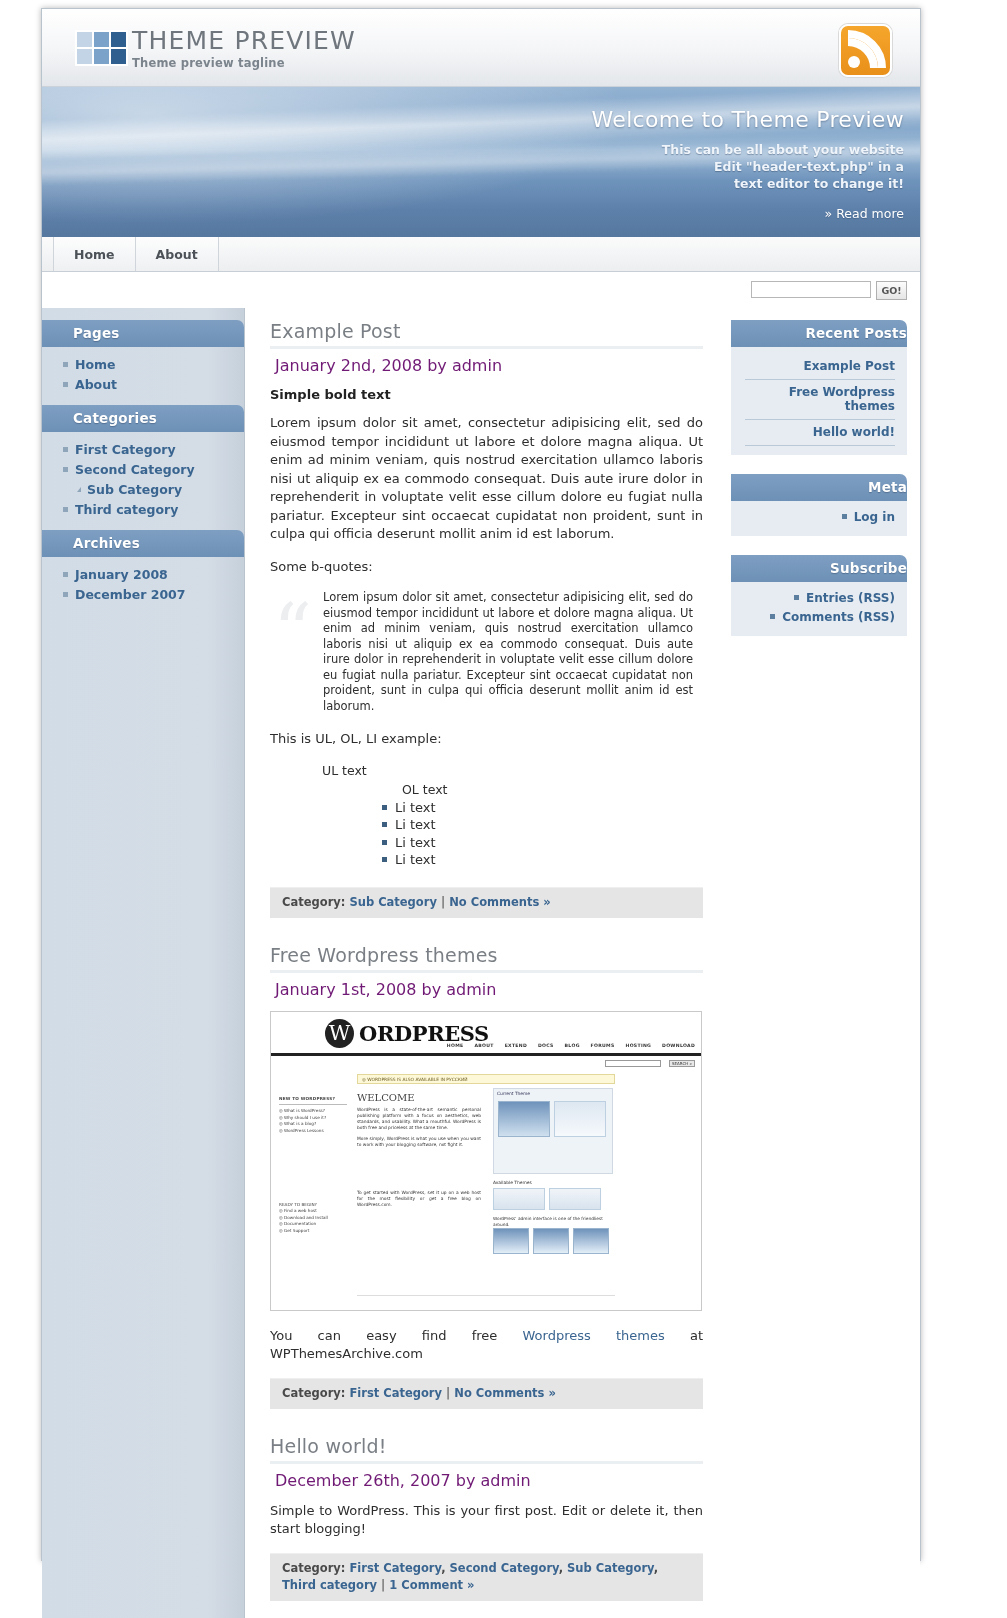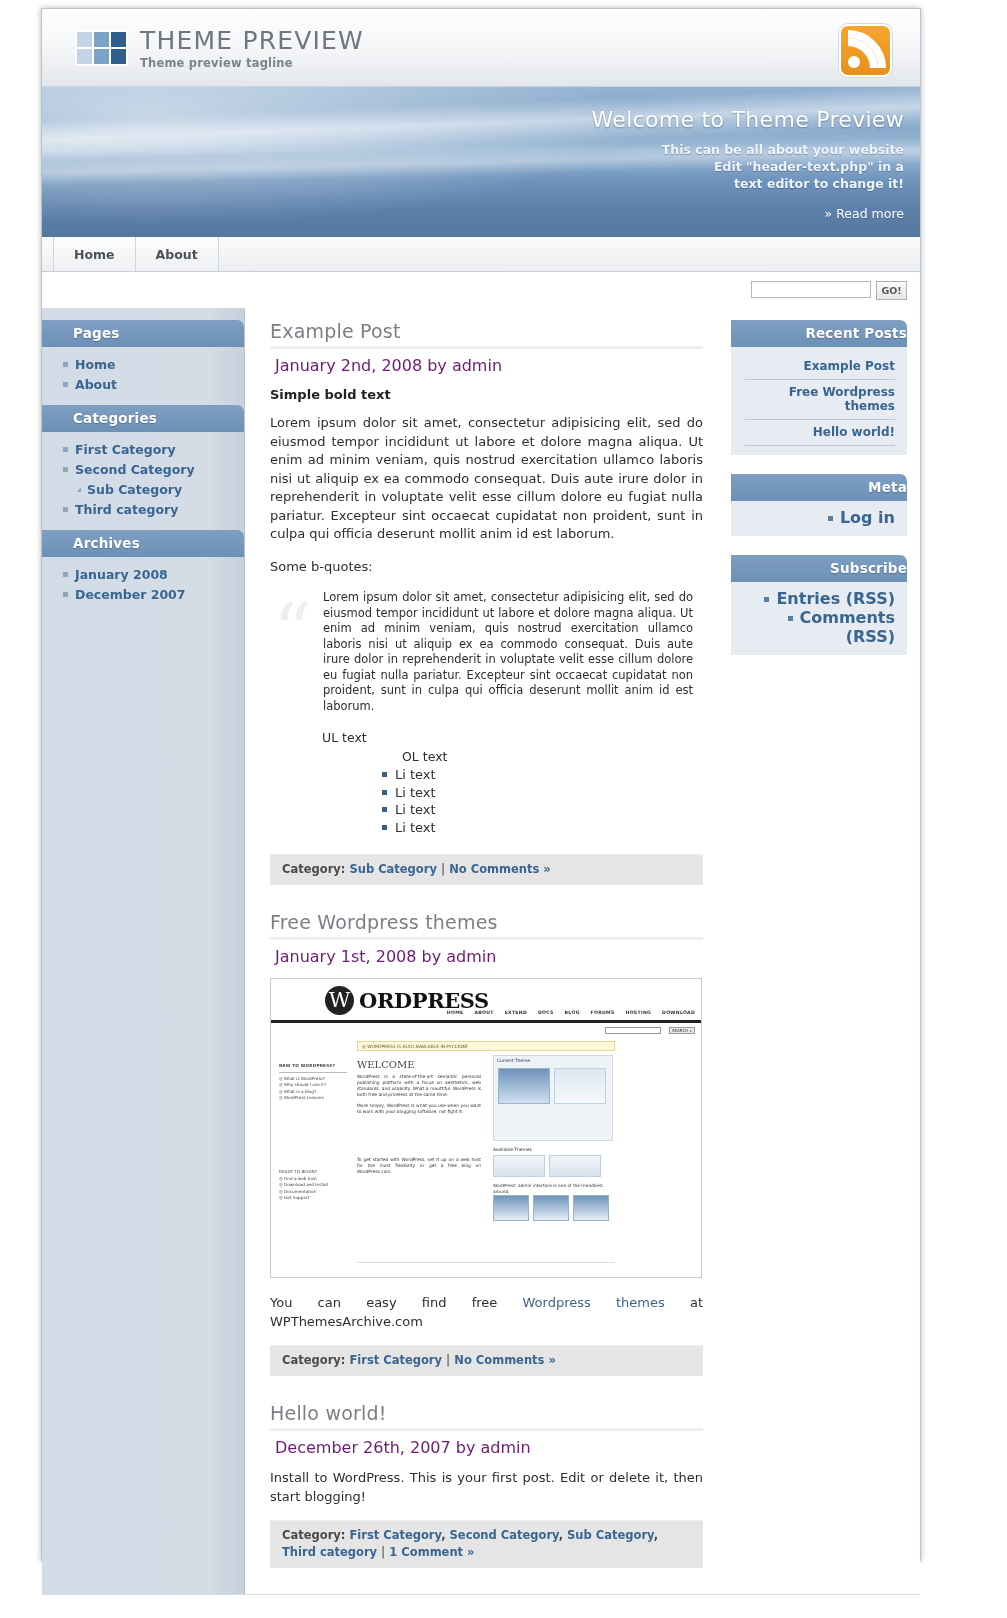--- a/index.html
+++ b/index.html
@@ -29,21 +29,21 @@
     border-bottom:1px solid #ccd2d9;
   }
   .logo-wrap { position:absolute; left:33px; top:18px; display:flex; align-items:flex-start; }
   .logo-grid {
     display:grid; grid-template-columns:repeat(3,15px); grid-template-rows:repeat(2,15px);
     gap:2px; padding:2px; background:#fff; margin-top:3px;
   }
   .logo-grid i { display:block; }
   .lg1{background:#c3d4e6}.lg2{background:#7ba2c8}.lg3{background:#2e5f8f}
   .lg4{background:#c3d4e6}.lg5{background:#7ba2c8}.lg6{background:#2e5f8f}
-  .logo-text { margin-left:12px; }
+  .logo-text { margin-left:4px; }
   .logo-title {
     font-size:25px; letter-spacing:1.2px; color:#6f767d; font-weight:400;
     font-family:"DejaVu Sans", sans-serif; line-height:28px;
   }
   .logo-tag { font-size:11.5px; color:#7b848c; font-weight:bold; margin-top:1px; letter-spacing:.2px; }
 
   .rss-btn {
     position:absolute; right:28px; top:15px;
     width:53px; height:53px; border-radius:9px;
     background:linear-gradient(to bottom,#f6a62c,#e8901a);
@@ -149,21 +149,21 @@
   
   .col-right .widget { margin-bottom:19px; }
   .col-right .wtitle { border-top-right-radius:7px; border-top-left-radius:0; padding-left:14px; }
   .col-right .wbody { background:#e6ecf2; padding:7px 12px 9px 14px; }
   .rlist { list-style:none; margin:0; padding:0; }
   .rlist li.line {
     font-size:12px; font-weight:bold; color:#3a6590;
     padding:5px 0 6px 0; border-bottom:1px solid #b9c9d8;
   }
   .rlist li.line:last-child { }
-  .rlist li.bul { font-size:16px; font-weight:bold; color:#3a6590; line-height:19px; }
+  .rlist li.bul { font-size:12px; font-weight:bold; color:#3a6590; line-height:19px; }
   .rlist li.bul .bullet {
     display:inline-block; width:5px; height:5px; background:#5d7f9f;
     margin-right:7px; vertical-align:2px;
   }
 
   
   .post { margin-bottom:6px; }
   .post-title {
     font-size:19px; color:#7a7f85; font-weight:400; letter-spacing:.2px;
     padding-bottom:4px; border-bottom:3px solid #eceff1; margin:0 0 7px 3px;
@@ -351,20 +351,21 @@
         <div class="post">
           <h2 class="post-title">Example Post</h2>
           <div class="post-date">January 2nd, 2008 by admin</div>
           <div class="post-bold">Simple bold text</div>
           <p class="post-p">Lorem ipsum dolor sit amet, consectetur adipisicing elit, sed do eiusmod tempor incididunt ut labore et dolore magna aliqua. Ut enim ad minim veniam, quis nostrud exercitation ullamco laboris nisi ut aliquip ex ea commodo consequat. Duis aute irure dolor in reprehenderit in voluptate velit esse cillum dolore eu fugiat nulla pariatur. Excepteur sint occaecat cupidatat non proident, sunt in culpa qui officia deserunt mollit anim id est laborum.</p>
           <p class="post-p">Some b-quotes:</p>
           <div class="bq-wrap">
             <div class="bq-mark">“</div>
             <div class="bq">Lorem ipsum dolor sit amet, consectetur adipisicing elit, sed do eiusmod tempor incididunt ut labore et dolore magna aliqua. Ut enim ad minim veniam, quis nostrud exercitation ullamco laboris nisi ut aliquip ex ea commodo consequat. Duis aute irure dolor in reprehenderit in voluptate velit esse cillum dolore eu fugiat nulla pariatur. Excepteur sint occaecat cupidatat non proident, sunt in culpa qui officia deserunt mollit anim id est laborum.</div>
           </div>
+          <p class="post-p">This is UL, OL, LI example:</p>
           <div class="lists-block">
             <div class="ul-text">UL text</div>
             <div class="ol-text">OL text</div>
             <ul class="li-list">
               <li><span class="bullet"></span><span>Li text</span></li>
               <li><span class="bullet"></span><span>Li text</span></li>
               <li><span class="bullet"></span><span>Li text</span></li>
               <li><span class="bullet"></span><span>Li text</span></li>
             </ul>
           </div>
@@ -452,21 +453,21 @@
             <span>Category:</span>
             <a href="#">First Category</a>
             <span class="sep">|</span>
             <a href="#">No Comments »</a>
           </div>
         </div>
 
         <div class="post">
           <h2 class="post-title">Hello world!</h2>
           <div class="post-date">December 26th, 2007 by admin</div>
-          <p class="post-p">Install to WordPress. This is your first post. Edit or delete it, then start blogging!</p>
+          <p class="post-p">Simple to WordPress. This is your first post. Edit or delete it, then start blogging!</p>
           <div class="postmeta">
             <span>Category:</span>
             <a href="#">First Category</a><span>,</span>
             <a href="#">Second Category</a><span>,</span>
             <a href="#">Sub Category</a><span>,</span>
             <a href="#">Third category</a>
             <span class="sep">|</span>
             <a href="#">1 Comment »</a>
           </div>
         </div>

